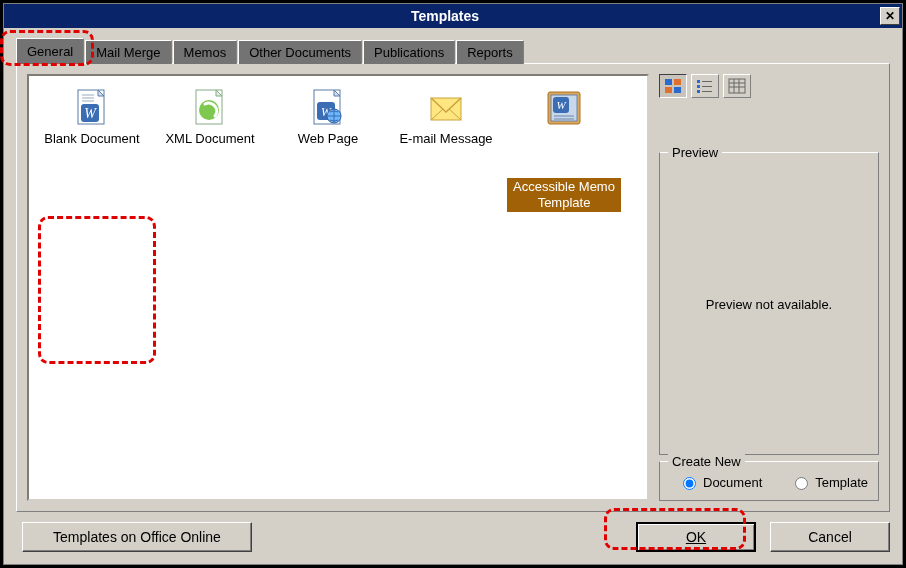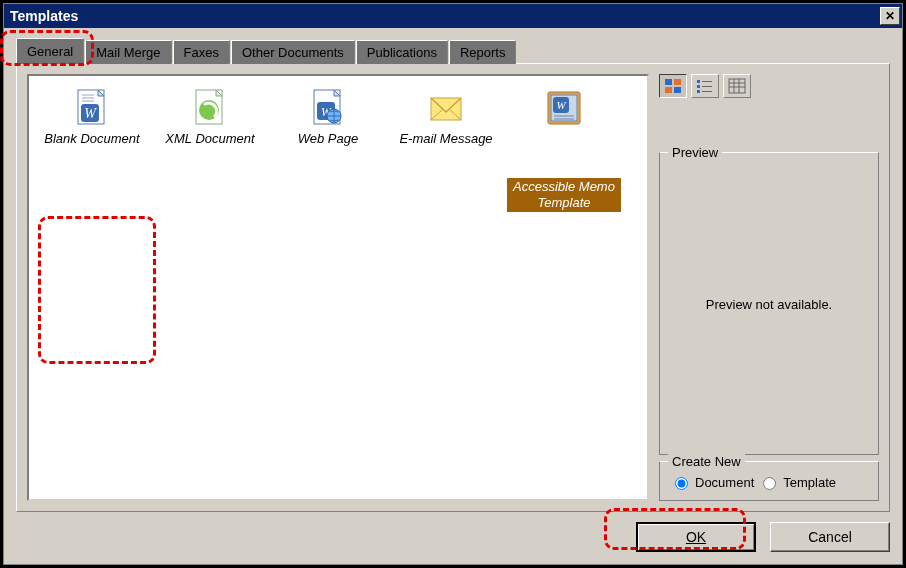--- a/index.html
+++ b/index.html
@@ -21,21 +21,21 @@
   .titlebar {
     height: 24px;
     background: linear-gradient(to bottom, #0a246a, #0a246a);
     color: #fff;
     display: flex;
     align-items: center;
     padding: 0 2px 0 6px;
     font-weight: bold;
     font-size: 14px;
   }
-  .titlebar-text { flex: 1; }
+  .titlebar-text { flex: 1; text-align: center; }
   .close-btn {
     width: 20px; height: 18px;
     background: #d4d0c8;
     border: 1px solid #fff;
     border-right-color: #404040;
     border-bottom-color: #404040;
     display: flex; align-items: center; justify-content: center;
     font-family: Arial;
     font-weight: bold;
     font-size: 12px;
@@ -103,21 +103,20 @@
   }
   .item .icon-box {
     width: 40px; height: 40px;
     margin: 0 auto 2px auto;
   }
   .item .label {
     font-size: 13px;
     line-height: 16px;
     display: inline-block;
     padding: 1px 3px;
-    font-style: italic;
   }
   .item.selected .label {
     background: #a16207;
     color: #fff;
     margin-top: 48px;
   }
   .right-pane {
     width: 220px;
     display: flex;
     flex-direction: column;
@@ -163,24 +162,25 @@
     display:flex;
     align-items:center;
     justify-content:center;
     font-size:13px;
     color:#000;
     min-height:240px;
     margin-top:48px;
   }
   .radio-row {
     display:flex;
-    gap:4px;
+    gap:28px;
     align-items:center;
     font-size:13px;
     padding: 2px 2px;
+    justify-content: flex-end;
   }
   .radio-row label { display:flex; align-items:center; gap:4px; cursor:pointer;}
   .button-row {
     display:flex;
     gap:14px;
     padding: 10px 0 0 6px;
     align-items:center;
   }
   .btn {
     height: 30px;
@@ -224,21 +224,21 @@
 
   <div class="body-area">
 
     <div class="hl" style="left:-4px; top:2px; width:94px; height:36px;"></div>
     <div class="hl" style="left:34px; top:188px; width:118px; height:148px;"></div>
     <div class="hl" style="left:600px; top:480px; width:142px; height:42px;"></div>
 
     <div class="tabs-row">
       <div class="tab active"><span>General</span></div>
       <div class="tab"><span>Mail Merge</span></div>
-      <div class="tab"><span>Faxes</span></div>
+      <div class="tab"><span>Memos</span></div>
       <div class="tab"><span>Other Documents</span></div>
       <div class="tab"><span>Publications</span></div>
       <div class="tab"><span>Reports</span></div>
     </div>
 
     <div class="tab-panel">
 
       <div class="list-pane">
 
         <div class="item">
@@ -354,19 +354,20 @@
               <input type="radio" name="cn" style="">
               <span>Template</span>
             </label>
           </div>
         </div>
       </div>
 
     </div>
 
     <div class="button-row">
+      <button class="btn" style="min-width:230px"><span>Templates on Office Online</span></button>
       <div class="spacer"></div>
       <button class="btn default" style="min-width:120px"><span>OK</span></button>
       <button class="btn" style="min-width:120px"><span>Cancel</span></button>
     </div>
 
   </div>
 </div>
 
 </body></html>

